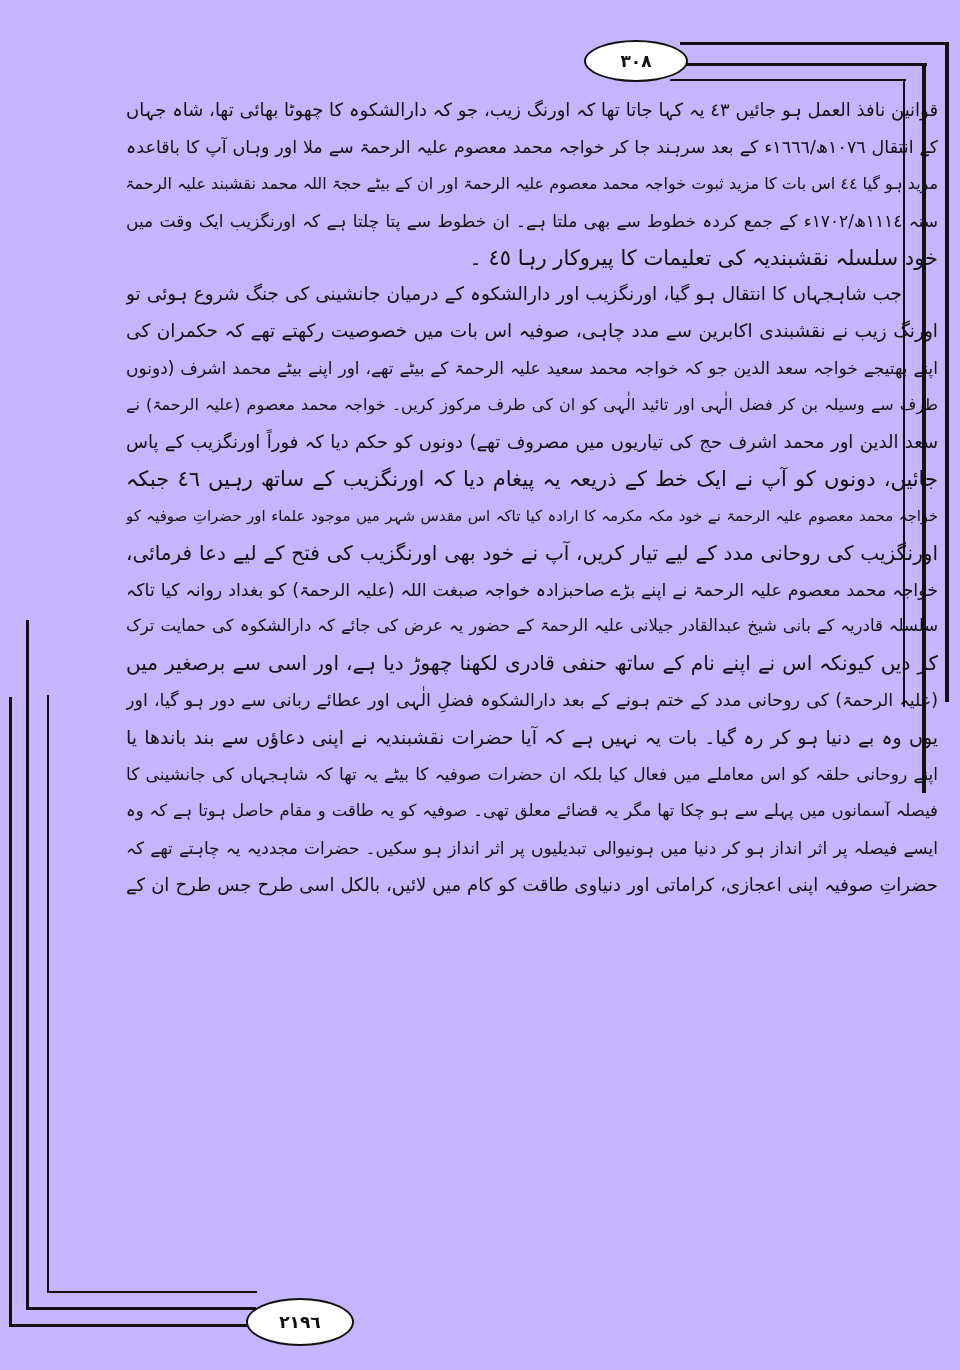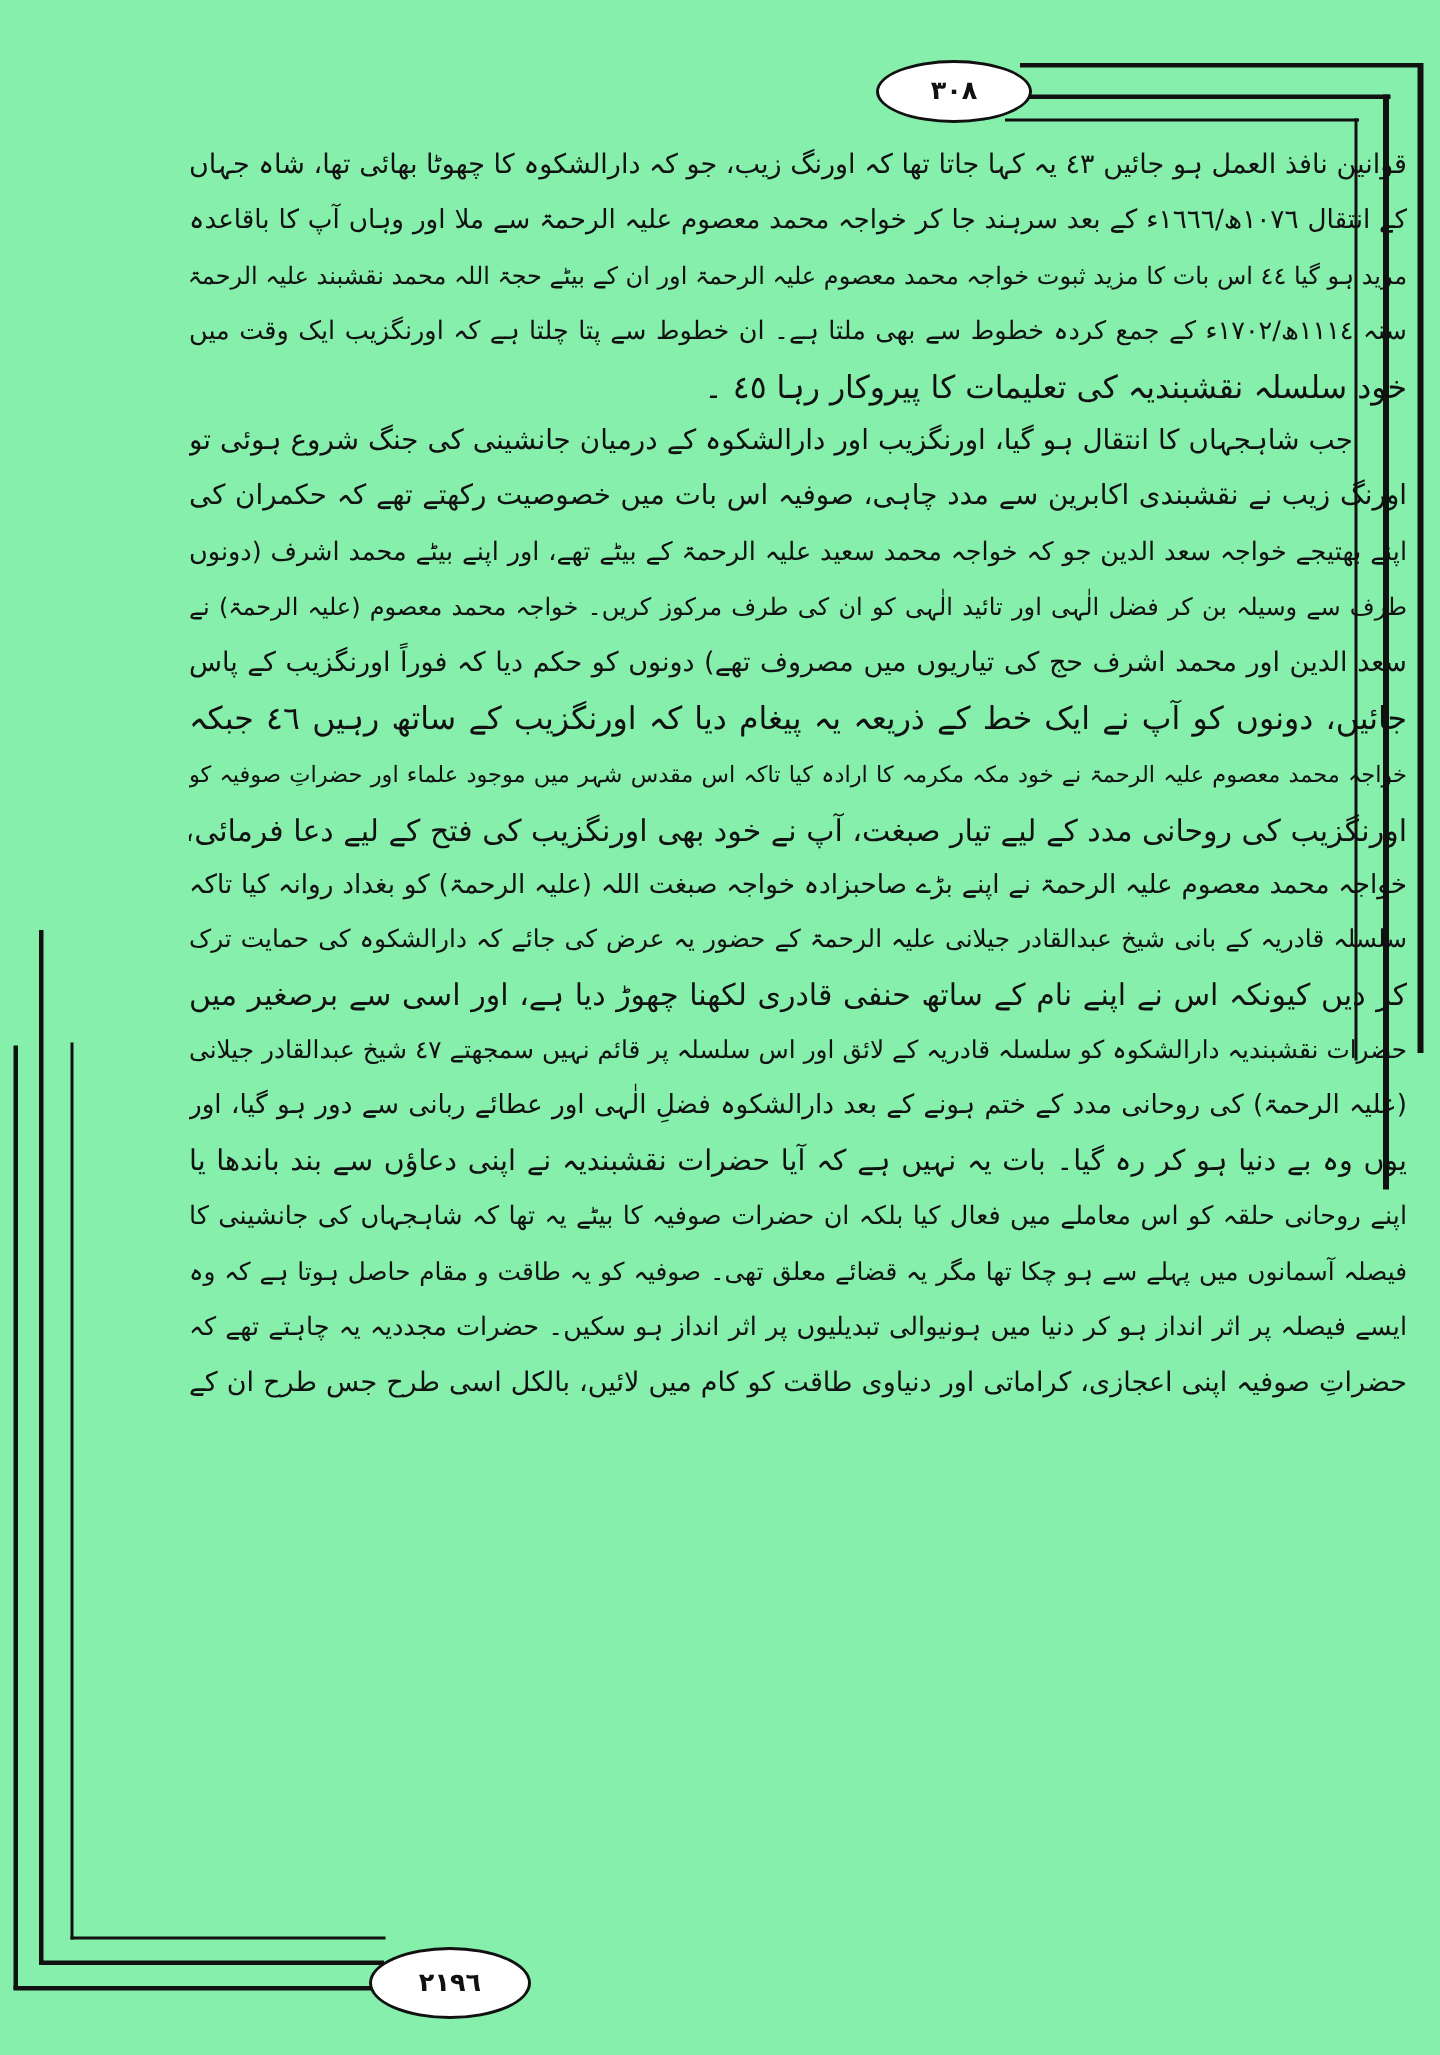--- a/index.html
+++ b/index.html
@@ -1,17 +1,17 @@
 <!DOCTYPE html>
 <html><head>
 <meta charset="utf-8">
 <style>
   html, body { margin: 0; padding: 0; background: #ffffff; }
   body { width: 960px; height: 1370px; position: relative; overflow: hidden; }
-  .page { position: absolute; left: 0; top: 0; width: 960px; height: 1370px; background: #86efac; }
+  .page { position: absolute; left: 0; top: 0; width: 960px; height: 1370px; background: #c4b5fd; }
   .rule { position: absolute; background: #111; }
   .oval {
     position: absolute; border: 2px solid #111; border-radius: 50%;
     background: #fff; display: flex; align-items: center; justify-content: center;
     font-family: "DejaVu Sans", sans-serif; font-weight: bold; color: #111;
     font-size: 17px; letter-spacing: 2px;
   }
   .body-text {
     position: absolute; left: 90px; top: 92px; width: 812px;
     direction: rtl; text-align: justify;
@@ -58,25 +58,24 @@
       <div class="line last" style="font-size: 21px;">خود سلسلہ نقشبندیہ کی تعلیمات کا پیروکار رہا ٤٥ ۔</div>
     </div>
     <div>
       <div class="line indent" style="font-size: 18.5px;">جب شاہجہاں کا انتقال ہو گیا، اورنگزیب اور دارالشکوہ کے درمیان جانشینی کی جنگ شروع ہوئی تو</div>
       <div class="line" style="font-size: 18.5px;">اورنگ زیب نے نقشبندی اکابرین سے مدد چاہی، صوفیہ اس بات میں خصوصیت رکھتے تھے کہ حکمران کی</div>
       <div class="line" style="font-size: 17px;">اپنے بھتیجے خواجہ سعد الدین جو کہ خواجہ محمد سعید علیہ الرحمۃ کے بیٹے تھے، اور اپنے بیٹے محمد اشرف (دونوں</div>
       <div class="line" style="font-size: 16px;">طرف سے وسیلہ بن کر فضل الٰہی اور تائید الٰہی کو ان کی طرف مرکوز کریں۔ خواجہ محمد معصوم (علیہ الرحمۃ) نے</div>
       <div class="line" style="font-size: 18px;">سعد الدین اور محمد اشرف حج کی تیاریوں میں مصروف تھے) دونوں کو حکم دیا کہ فوراً اورنگزیب کے پاس</div>
       <div class="line" style="font-size: 21px;">جائیں، دونوں کو آپ نے ایک خط کے ذریعہ یہ پیغام دیا کہ اورنگزیب کے ساتھ رہیں ٤٦ جبکہ</div>
       <div class="line" style="font-size: 15px;">خواجہ محمد معصوم علیہ الرحمۃ نے خود مکہ مکرمہ کا ارادہ کیا تاکہ اس مقدس شہر میں موجود علماء اور حضراتِ صوفیہ کو</div>
-      <div class="line" style="font-size: 20px;">اورنگزیب کی روحانی مدد کے لیے تیار صبغت، آپ نے خود بھی اورنگزیب کی فتح کے لیے دعا فرمائی،</div>
+      <div class="line" style="font-size: 20px;">اورنگزیب کی روحانی مدد کے لیے تیار کریں، آپ نے خود بھی اورنگزیب کی فتح کے لیے دعا فرمائی،</div>
       <div class="line" style="font-size: 17.5px;">خواجہ محمد معصوم علیہ الرحمۃ نے اپنے بڑے صاحبزادہ خواجہ صبغت اللہ (علیہ الرحمۃ) کو بغداد روانہ کیا تاکہ</div>
       <div class="line" style="font-size: 16.5px;">سلسلہ قادریہ کے بانی شیخ عبدالقادر جیلانی علیہ الرحمۃ کے حضور یہ عرض کی جائے کہ دارالشکوہ کی حمایت ترک</div>
       <div class="line" style="font-size: 20px;">کر دیں کیونکہ اس نے اپنے نام کے ساتھ حنفی قادری لکھنا چھوڑ دیا ہے، اور اسی سے برصغیر میں</div>
-      <div class="line" style="font-size: 16.5px;">حضرات نقشبندیہ دارالشکوہ کو سلسلہ قادریہ کے لائق اور اس سلسلہ پر قائم نہیں سمجھتے ٤٧ شیخ عبدالقادر جیلانی</div>
       <div class="line" style="font-size: 17.5px;">(علیہ الرحمۃ) کی روحانی مدد کے ختم ہونے کے بعد دارالشکوہ فضلِ الٰہی اور عطائے ربانی سے دور ہو گیا، اور</div>
       <div class="line" style="font-size: 19px;">یوں وہ بے دنیا ہو کر رہ گیا۔ بات یہ نہیں ہے کہ آیا حضرات نقشبندیہ نے اپنی دعاؤں سے بند باندھا یا</div>
       <div class="line" style="font-size: 17px;">اپنے روحانی حلقہ کو اس معاملے میں فعال کیا بلکہ ان حضرات صوفیہ کا بیٹے یہ تھا کہ شاہجہاں کی جانشینی کا</div>
       <div class="line" style="font-size: 16.5px;">فیصلہ آسمانوں میں پہلے سے ہو چکا تھا مگر یہ قضائے معلق تھی۔ صوفیہ کو یہ طاقت و مقام حاصل ہوتا ہے کہ وہ</div>
       <div class="line" style="font-size: 17px;">ایسے فیصلہ پر اثر انداز ہو کر دنیا میں ہونیوالی تبدیلیوں پر اثر انداز ہو سکیں۔ حضرات مجددیہ یہ چاہتے تھے کہ</div>
       <div class="line" style="font-size: 18px;">حضراتِ صوفیہ اپنی اعجازی، کراماتی اور دنیاوی طاقت کو کام میں لائیں، بالکل اسی طرح جس طرح ان کے</div>
     </div>
   </div>
 </div>
 

